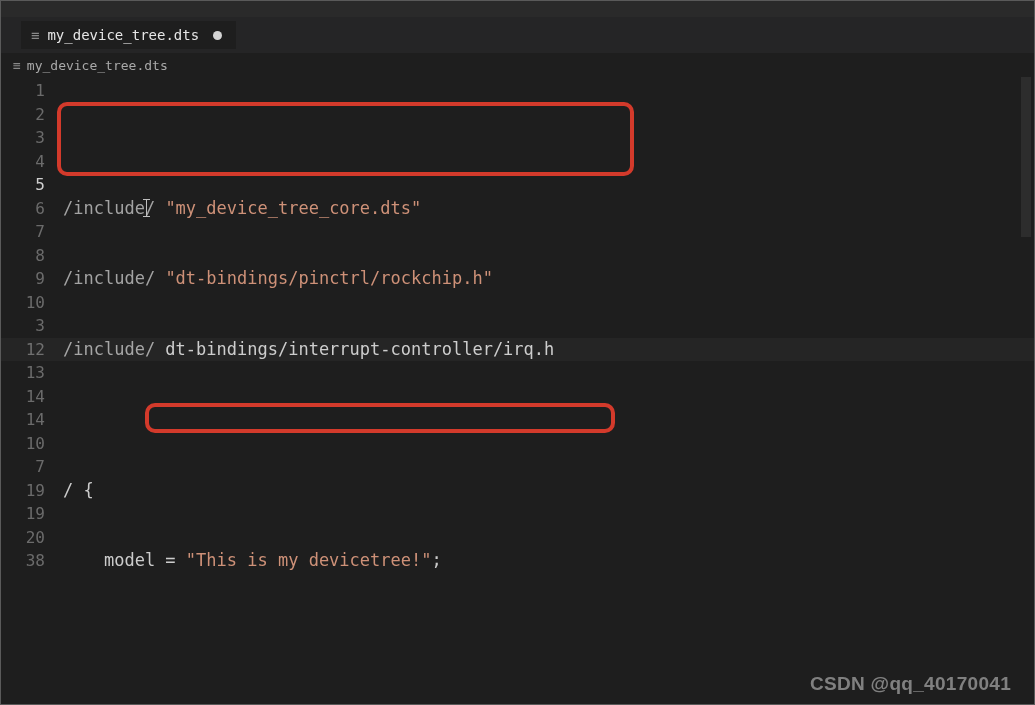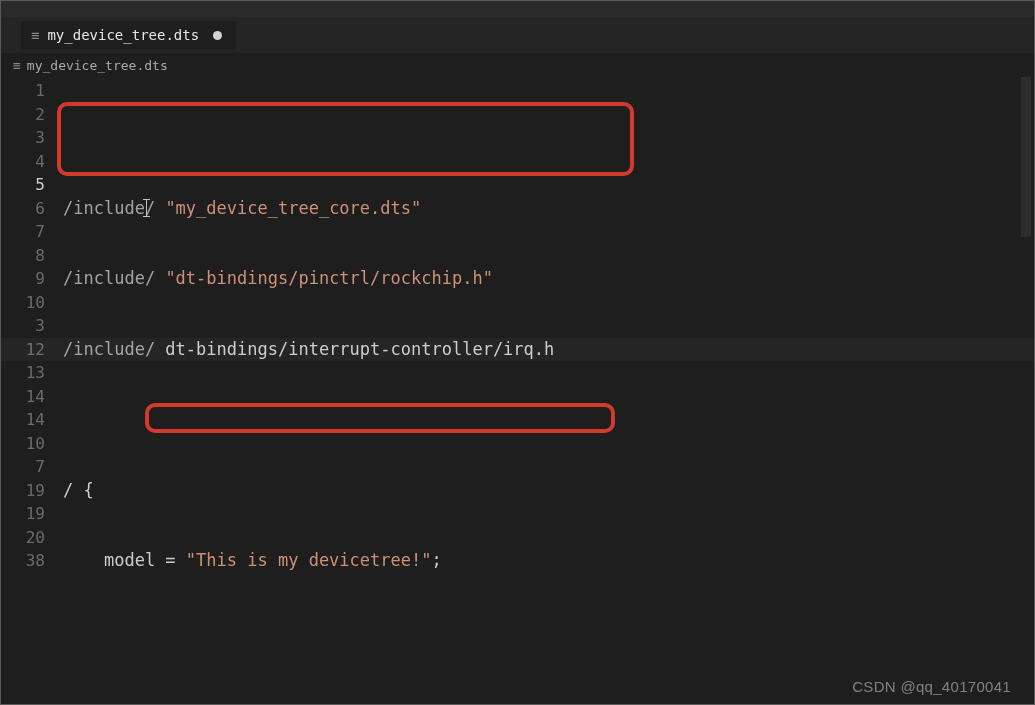--- a/index.html
+++ b/index.html
@@ -142,22 +142,23 @@
     width: 10px; height: 160px;
     background: rgba(160,160,160,0.12);
     border-radius: 0;
   }
   .watermark {
     position: absolute;
     right: 24px;
     bottom: 10px;
     color: rgba(210,210,210,0.55);
     font-family: Arial, sans-serif;
-    font-size: 15px;
+    font-size: 19px;
     letter-spacing: 0.3px;
+    font-weight: bold;
   }
 </style>
 </head>
 <body>
 
 <div class="window-frame">
   <div class="topbar"></div>
 
   <div class="tabbar">
     <div class="tab">

